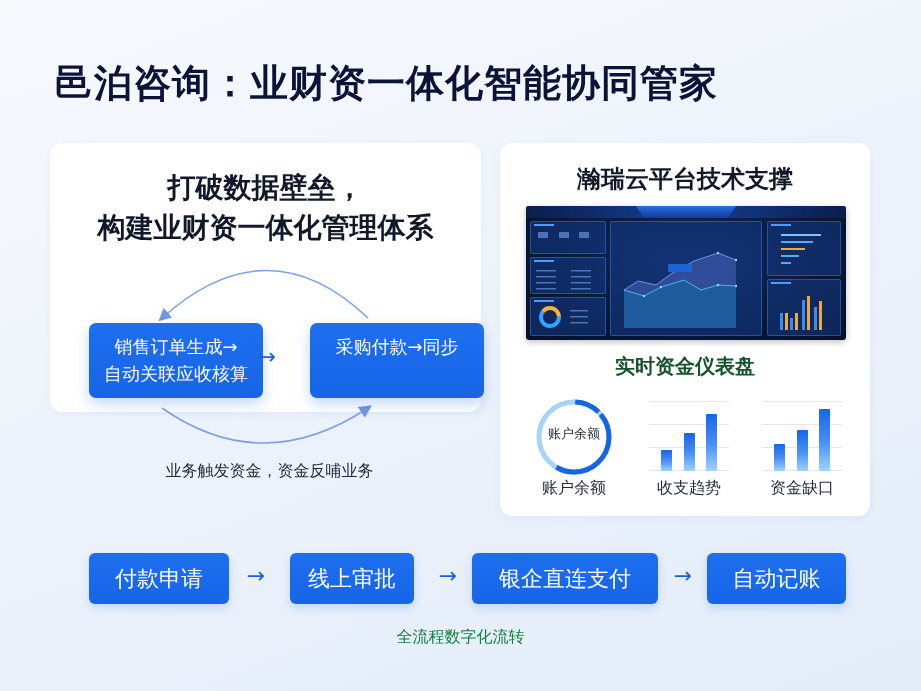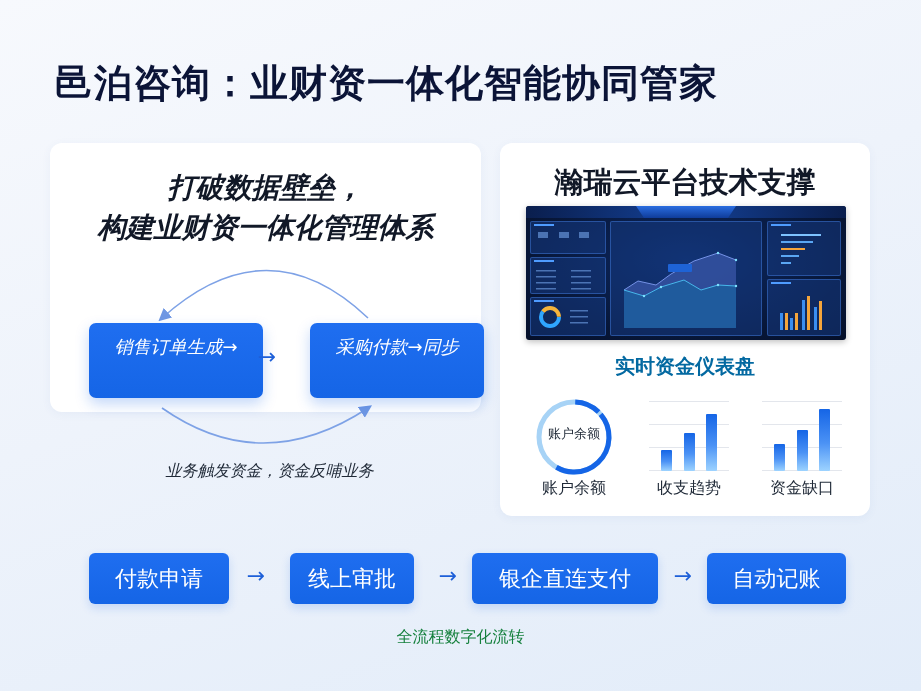--- a/index.html
+++ b/index.html
@@ -13,21 +13,21 @@
   .page-title {
     position: absolute; left: 55px; top: 58px;
     font-size: 38px; font-weight: 900; letter-spacing: 1px;
     color: #0b1437;
   }
   .card {
     position: absolute; background: #ffffff;
     border-radius: 12px;
     box-shadow: 0 2px 10px rgba(60,100,170,0.06);
   }
-  .card-left { left: 50px; top: 143px; width: 431px; height: 269px; font-style: italic; }
+  .card-left { left: 50px; top: 143px; width: 431px; height: 269px; }
   .card-right { left: 500px; top: 143px; width: 370px; height: 373px; }
 
   .left-headline {
     position: absolute; left: 0; right: 0; top: 25px;
     text-align: center; font-size: 28px; font-weight: 700; line-height: 40px;
     color: #111827;
   }
   .arc { position: absolute; left: 0; top: 0; width: 431px; height: 373px; pointer-events: none; }
   .proc-box {
     position: absolute; top: 180px; width: 174px; height: 75px;
@@ -43,21 +43,21 @@
     position: absolute; left: 202px; top: 201px; width: 30px;
     text-align: center; font-size: 22px; color: #1d5fd8;
   }
   .left-caption {
     position: absolute; left: 8px; right: 0; top: 318px;
     text-align: center; font-size: 16px; color: #1f2937;
   }
 
   .right-headline {
     position: absolute; left: 0; right: 0; top: 20px;
-    text-align: center; font-size: 29px; font-weight: 700; color: #111827;
+    text-align: center; font-size: 24px; font-weight: 700; color: #111827;
   }
   .dash {
     position: absolute; left: 26px; top: 63px; width: 320px; height: 134px;
     background: radial-gradient(ellipse at 50% 40%, #0d2a66 0%, #071637 70%, #050f29 100%);
     border-radius: 3px; overflow: hidden;
     box-shadow: 0 2px 6px rgba(0,0,0,0.25);
   }
   .dash-top {
     position: absolute; left: 0; right: 0; top: 0; height: 12px;
     background: linear-gradient(90deg, #0a1e4d, #123a88 40%, #1a56c0 50%, #123a88 60%, #0a1e4d);
@@ -69,21 +69,21 @@
   }
   .dash-panel {
     position: absolute; background: rgba(22,58,130,0.55);
     border: 1px solid rgba(70,130,230,0.45); border-radius: 2px;
   }
   .panel-head { position: absolute; left: 3px; top: 2px; width: 20px; height: 2px; background: #4f9cff; }
   .dash-chart { position: absolute; left: 0; top: 0; }
 
   .sub-headline {
     position: absolute; left: 0; right: 0; top: 210px;
-    text-align: center; font-size: 20px; font-weight: 700; color: #0369a1;
+    text-align: center; font-size: 20px; font-weight: 700; color: #14532d;
   }
   .donut { position: absolute; left: 35px; top: 255px; width: 78px; height: 78px; }
   .donut-label {
     position: absolute; left: 35px; top: 282px; width: 78px; text-align: center;
     font-size: 13px; color: #1f2937;
   }
   .mini-bars { position: absolute; top: 258px; width: 80px; height: 70px; }
   .mini-bars-1 { left: 149px; }
   .mini-bars-2 { left: 262px; }
   .gridline { position: absolute; left: 0; right: 0; height: 1px; background: #e3e6ec; }
@@ -133,20 +133,21 @@
     <path d="M 112 175 Q 120 170 122 168" fill="none" stroke="none"></path>
     <path d="M 210 130 Q 262 140 318 175" fill="none" stroke="none"></path>
     <path d="M 112 265 Q 212 335 318 265" fill="none" stroke="#7ea2e6" stroke-width="1.6" marker-end="url(#ah)"></path>
     <path d="M 160 143 Q 215 120 270 140" fill="none" stroke="none"></path>
     <path d="M 120 172 L 114 176 M 318 175 L 312 170" stroke="none"></path>
     <path d="M 208 310 Q 150 300 114 268" fill="none" stroke="#7ea2e6" stroke-width="0" marker-end="url(#ah)"></path>
   </svg>
 
   <div class="proc-box proc-box-1">
     <div>销售订单生成→</div>
+    <div>自动关联应收核算</div>
   </div>
   <div class="mid-arrow">→</div>
   <div class="proc-box proc-box-2">
     <div>采购付款→同步</div>
   </div>
 
   <div class="left-caption">业务触发资金，资金反哺业务</div>
 </section>
 
 <section class="card card-right">

